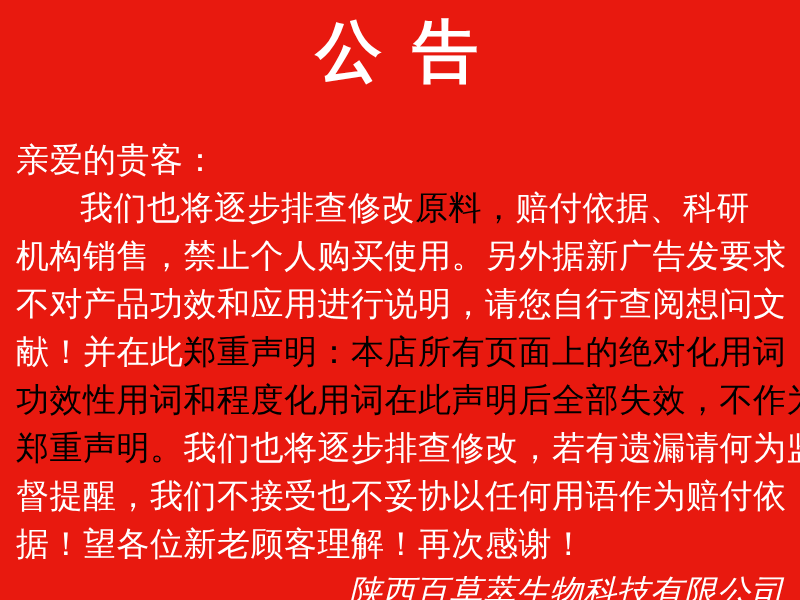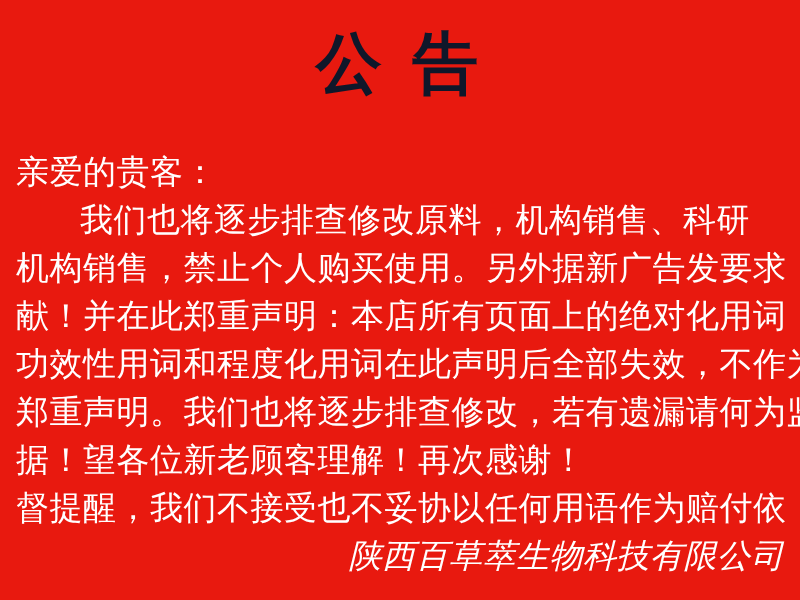--- a/index.html
+++ b/index.html
@@ -13,80 +13,81 @@
     position: relative;
     width: 800px;
     height: 600px;
     background: #e8190f;
     font-family: "Liberation Sans", sans-serif;
     color: #ffffff;
     box-sizing: border-box;
   }
   .title {
     margin: 0;
-    padding-top: 18px;
+    padding-top: 6px;
     height: 94px;
     line-height: 90px;
     text-align: center;
     font-size: 66px;
     font-weight: bold;
-    color: #0f172a;
+    color: #ffffff;
     letter-spacing: 6px;
   }
   .body {
     padding: 0 14px 0 16px;
     font-size: 33px;
     line-height: 48px;
     letter-spacing: 0.5px;
     margin-top: 36px;
   }
   .line {
     white-space: nowrap;
     height: 48px;
   }
   .line.indent {
     padding-left: 64px;
   }
   .hl {
-    color: #ffffff;
+    color: #000000;
   }
   .signature {
     text-align: right;
     padding-right: 2px;
     font-style: italic;
   }
 </style>
 </head>
 <body>
 
 <div class="poster">
 
   <h1 class="title">公 告</h1>
 
   <div class="body">
 
     <div class="line">亲爱的贵客：</div>
 
     <div class="line indent">
-      <span>我们也将逐步排查修改</span><span class="hl">原料，</span><span>机构销售、科研</span>
+      <span>我们也将逐步排查修改</span><span class="hl">原料，</span><span>赔付依据、科研</span>
     </div>
 
     <div class="line">机构销售，禁止个人购买使用。另外据新广告发要求，</div>
 
+    <div class="line">不对产品功效和应用进行说明，请您自行查阅想问文</div>
 
     <div class="line">
       <span>献！并在此</span><span class="hl">郑重声明：本店所有页面上的绝对化用词，</span>
     </div>
 
     <div class="line hl">功效性用词和程度化用词在此声明后全部失效，不作为</div>
 
     <div class="line">
       <span class="hl">郑重声明。</span><span>我们也将逐步排查修改，若有遗漏请何为监</span>
     </div>
 
+    <div class="line">督提醒，我们不接受也不妥协以任何用语作为赔付依</div>
+
     <div class="line">据！望各位新老顾客理解！再次感谢！</div>
-
-    <div class="line">督提醒，我们不接受也不妥协以任何用语作为赔付依</div>
 
     <div class="line signature">陕西百草萃生物科技有限公司</div>
 
   </div>
 </div>
 
 </body></html>

